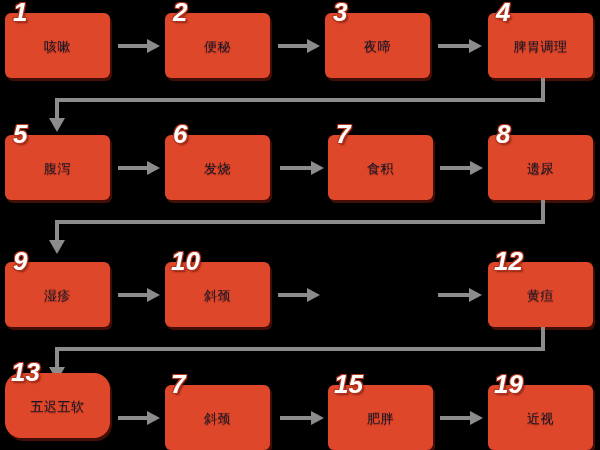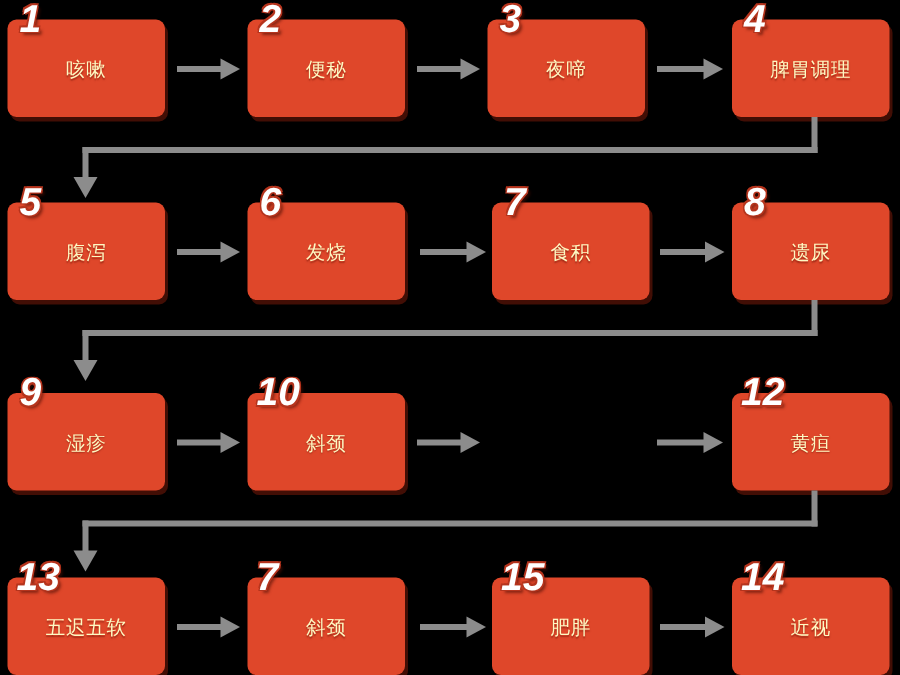--- a/index.html
+++ b/index.html
@@ -26,21 +26,21 @@
     box-shadow: 2px 3px 0 rgba(120, 25, 10, 0.55);
     box-sizing: border-box;
   }
   .node-label {
     position: absolute;
     left: 0;
     right: 0;
     top: 50%;
     transform: translateY(-45%);
     text-align: center;
-    color: #fef9c3;
+    color: #0f172a;
     font-size: 13px;
     line-height: 16px;
     letter-spacing: 0.5px;
     text-shadow: 0 1px 1px rgba(110, 20, 8, 0.55);
     white-space: nowrap;
   }
   .node-num {
     position: absolute;
     top: -14px;
     left: 8px;
@@ -193,34 +193,34 @@
   <div class="h-arrow" style="left:438px; top:292px; width:45px;">
     <div class="shaft" style="width:32px;"></div>
     <div class="head" style="left:31px;"></div>
   </div>
 
   <div class="wrap-seg" style="left:541px; top:327px; width:4px;  height:24px;"></div>
   <div class="wrap-seg" style="left:55px;  top:347px; width:490px; height:4px;"></div>
   <div class="wrap-seg" style="left:55px;  top:347px; width:4px;  height:22px;"></div>
   <div class="wrap-head" style="left:49px; top:367px;"></div>
 
-  <div class="node" style="left:5px;   top:385px;">
+  <div class="node" style="left:5px;   top:373px;border-radius:16px;">
     <span class="node-num wide">13</span>
     <span class="node-label">五迟五软</span>
   </div>
   <div class="node" style="left:165px; top:385px;">
     <span class="node-num wide">7</span>
     <span class="node-label">斜颈</span>
   </div>
   <div class="node" style="left:328px; top:385px;text-decoration:underline;">
     <span class="node-num wide">15</span>
     <span class="node-label">肥胖</span>
   </div>
   <div class="node" style="left:488px; top:385px;">
-    <span class="node-num wide">14</span>
+    <span class="node-num wide">19</span>
     <span class="node-label">近视</span>
   </div>
 
   <div class="h-arrow" style="left:118px; top:415px; width:42px;">
     <div class="shaft" style="width:30px;"></div>
     <div class="head" style="left:29px;"></div>
   </div>
   <div class="h-arrow" style="left:280px; top:415px; width:44px;">
     <div class="shaft" style="width:32px;"></div>
     <div class="head" style="left:31px;"></div>

